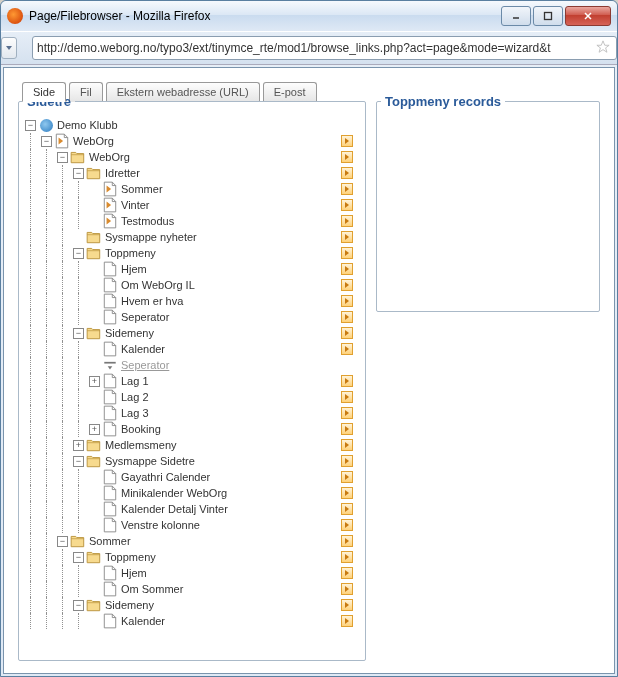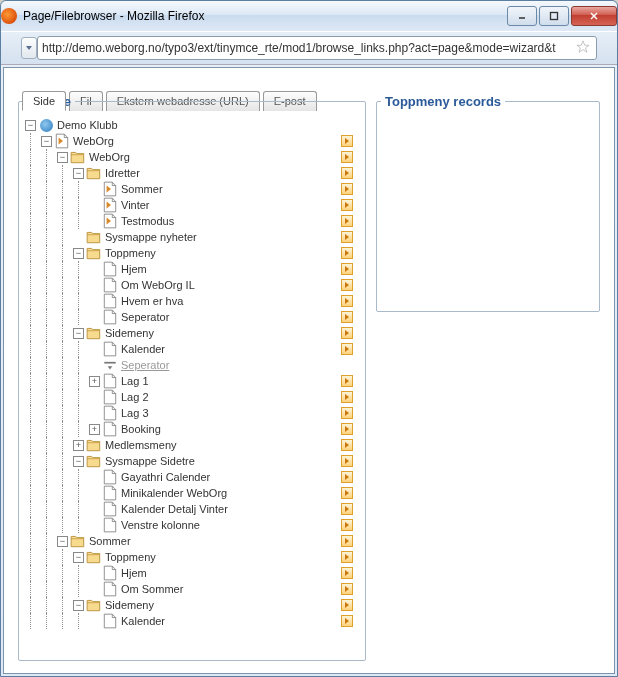--- a/index.html
+++ b/index.html
@@ -1,38 +1,38 @@
 <!DOCTYPE html>
 <html><head>
 <meta charset="utf-8">
 <style>
 * { margin: 0; padding: 0; box-sizing: border-box; }
 body { font-family: "Segoe UI", Tahoma, sans-serif; font-size: 11px; background: #d4d0c8; overflow: hidden; }
 
 .window { width: 618px; height: 677px; background: linear-gradient(to bottom, #e8eff7 0%, #dfe9f5 100%); border: 1px solid #5a7fa0; border-radius: 6px 6px 0 0; position: relative; display: flex; flex-direction: column; }
 
-.titlebar { height: 30px; display: flex; align-items: center; padding: 0 0; background: linear-gradient(to bottom, #f6f9fd 0%, #dce8f5 45%, #c9dbef 46%, #dfe9f5 100%); border-radius: 6px 6px 0 0; position: relative; }
+.titlebar { height: 30px; display: flex; align-items: center; padding: 0 6px; background: linear-gradient(to bottom, #f6f9fd 0%, #dce8f5 45%, #c9dbef 46%, #dfe9f5 100%); border-radius: 6px 6px 0 0; position: relative; }
 .ff-icon { width: 16px; height: 16px; margin-right: 6px; background: radial-gradient(circle at 40% 40%, #ff9933 0%, #cc3300 100%); border-radius: 50%; display: inline-block; }
 .title-text { color: #000; font-size: 12px; flex: 1; }
 .win-buttons { display: flex; gap: 0; }
 .win-btn { width: 30px; height: 20px; border: 1px solid #6b8aa8; background: linear-gradient(to bottom, #f1f5fa, #d0ddec); border-radius: 3px; margin-left: 2px; display: flex; align-items: center; justify-content: center; font-size: 11px; cursor: pointer; }
 .win-btn.close { width: 46px; background: linear-gradient(to bottom, #e9a8a0 0%, #d05b4e 45%, #c13f30 46%, #d66357 100%); border-color: #8b3a32; color: #fff; }
 .win-btn svg { width: 10px; height: 10px; }
 
-.urlbar-wrap { height: 34px; padding: 4px 20px; display: flex; align-items: center; gap: 0; background: linear-gradient(to bottom, #e6eef7, #d5e1ef); border-bottom: 1px solid #aab; border-top: 1px solid #fff; }
+.urlbar-wrap { height: 34px; padding: 4px 0; display: flex; align-items: center; gap: 15px; background: linear-gradient(to bottom, #e6eef7, #d5e1ef); border-bottom: 1px solid #aab; border-top: 1px solid #fff; }
 .dropdown-arrow { width: 16px; height: 22px; border: 1px solid #a0b0c0; border-radius: 3px; background: linear-gradient(to bottom, #fdfdfd, #e2e8ef); display:flex; align-items:center; justify-content:center; cursor:pointer; }
 .dropdown-arrow svg{ width:8px; height:8px; }
 .urlbar { flex: 1; height: 24px; background: #fff; border: 1px solid #8a9db0; border-radius: 3px; display: flex; align-items: center; padding: 0 4px; font-size: 12px; color: #444; overflow:hidden; white-space:nowrap; }
 .urlbar input { border: 0; flex: 1; font-size: 12px; color: #333; outline: none; }
 .star { width: 16px; height: 16px; color: #c8c8c8; cursor:pointer; }
 
 .content-area { flex: 1; margin: 2px; background: #fff; border: 1px solid #7a94ad; overflow: hidden; display: flex; flex-direction: column; }
 
 .tabs-row { display: flex; padding: 6px 18px 0 18px; gap: 3px; font-size: 11px; }
-.tab { padding: 3px 10px; border: 1px solid #999; border-bottom: none; background: linear-gradient(to bottom, #fdfdfd, #e5e5e5); border-radius: 3px 3px 0 0; color: #555; cursor: pointer; position: relative; top: 17px; }
+.tab { padding: 3px 10px; border: 1px solid #999; border-bottom: none; background: linear-gradient(to bottom, #fdfdfd, #e5e5e5); border-radius: 3px 3px 0 0; color: #555; cursor: pointer; position: relative; top: 8px; }
 .tab.active { background: #fff; border-bottom: 1px solid #fff; color: #333; z-index: 2; }
 
 .panels { flex: 1; display: flex; padding: 0 14px 12px 14px; gap: 10px; overflow: hidden; }
 
 fieldset { border: 1px solid #aab9c8; border-radius: 2px; padding: 8px 4px 4px 4px; position: relative; }
 legend { color: #2a5a99; font-weight: bold; font-size: 13px; padding: 0 4px; }
 
 .sidetre { flex: 1; overflow: auto; }
 .records { width: 224px; height: 218px; }
 

